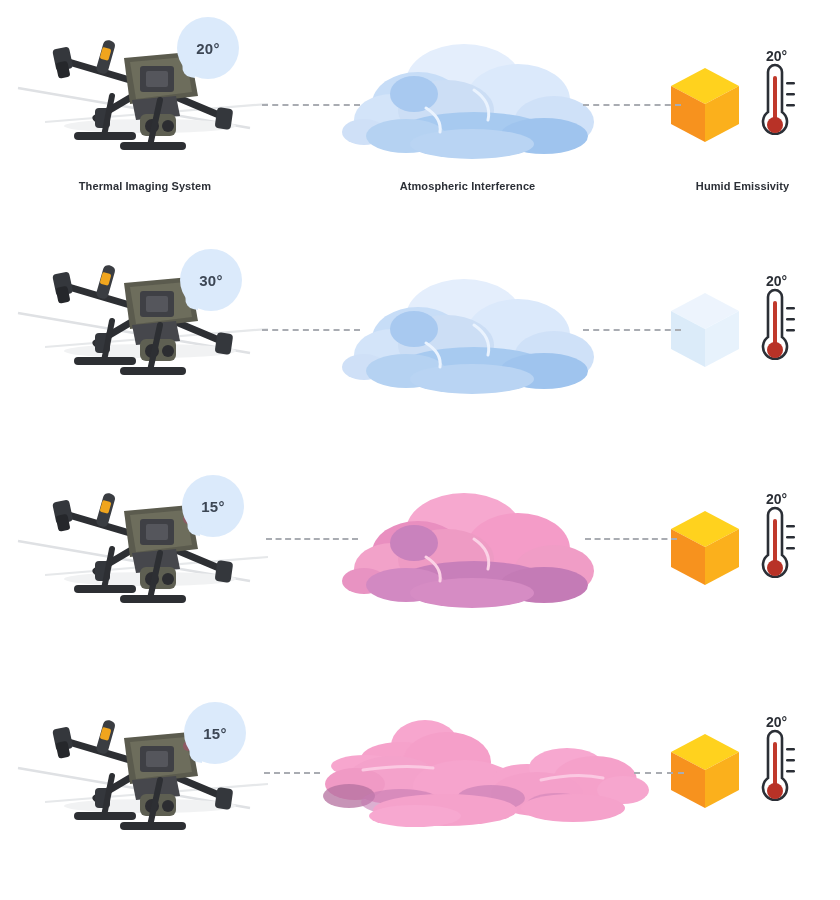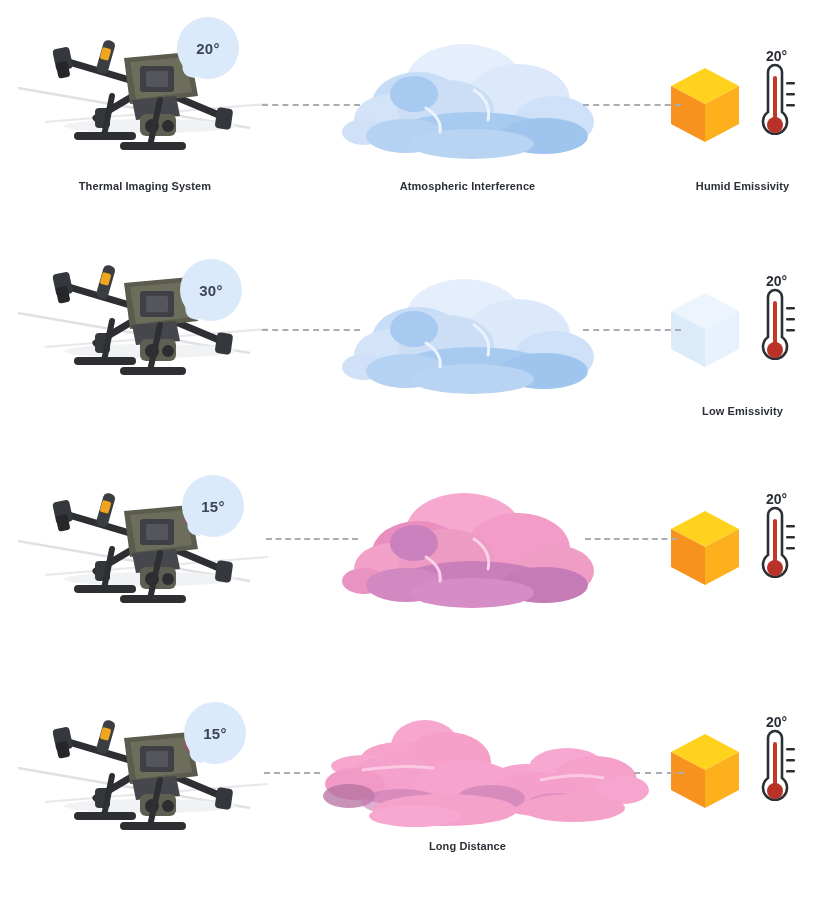--- a/index.html
+++ b/index.html
@@ -179,21 +179,21 @@
           <rect x="140" y="114" width="36" height="22" rx="6" fill="#5e5f52"></rect>
           <circle cx="152" cy="126" r="7" fill="#2c2d31"></circle>
           <circle cx="168" cy="126" r="6" fill="#2c2d31"></circle>
           <path d="M112 96 L104 136" stroke="#2d2f33" stroke-width="6" stroke-linecap="round" fill="none"></path>
           <path d="M160 100 L150 146" stroke="#2d2f33" stroke-width="6" stroke-linecap="round" fill="none"></path>
           <rect x="74" y="132" width="62" height="8" rx="4" fill="#2d2f33"></rect>
           <rect x="120" y="142" width="66" height="8" rx="4" fill="#2d2f33"></rect>
         </g>
       </svg>
 
-      <div class="bubble" style="left:180px; top:34px;">
+      <div class="bubble" style="left:180px; top:24px;">
         <span>30°</span>
       </div>
 
       <div class="caption" style="top:180px;"></div>
     </div>
 
     <div class="col-cloud">
       <svg width="290" height="150" viewBox="0 0 290 150" style="position:absolute;left:32px;top:34px;">
         <g>
           <ellipse cx="142" cy="58" rx="58" ry="38" fill="#e4eefc"></ellipse>
@@ -229,21 +229,20 @@
           <path d="M13 10 a7 7 0 0 1 14 0 v40 a12 12 0 1 1 -14 0 Z" fill="#ffffff" stroke="#2b2f36" stroke-width="2.6"></path>
           <rect x="18" y="14" width="4" height="44" rx="2" fill="#c0392b"></rect>
           <circle cx="20" cy="63" r="8" fill="#b83227"></circle>
           <rect x="31" y="20" width="9" height="2.4" rx="1.2" fill="#2b2f36"></rect>
           <rect x="31" y="31" width="9" height="2.4" rx="1.2" fill="#2b2f36"></rect>
           <rect x="31" y="42" width="9" height="2.4" rx="1.2" fill="#2b2f36"></rect>
         </g>
       </svg>
       <div class="therm-val" style="left:121px; top:48px;">20°</div>
 
-      <div class="caption" style="top:180px;">Low Emissivity</div>
     </div>
 
     <div class="dash" style="left:262px; top:104px; width:98px;"></div>
     <div class="dash" style="left:583px; top:104px; width:98px;"></div>
   </div>
 
   <div class="row row-3">
 
     <div class="col-drone">
       <svg width="290" height="170" viewBox="0 0 290 170">
@@ -391,21 +390,20 @@
           <ellipse cx="96" cy="92" rx="40" ry="13" fill="#c47cb2" opacity="0.6"></ellipse>
           <ellipse cx="186" cy="88" rx="34" ry="13" fill="#c77fb5" opacity="0.65"></ellipse>
           <ellipse cx="252" cy="94" rx="30" ry="11" fill="#c77fb5" opacity="0.5"></ellipse>
           <ellipse cx="140" cy="100" rx="72" ry="16" fill="#f5a2cb"></ellipse>
           <ellipse cx="268" cy="98" rx="52" ry="14" fill="#f5a2cb"></ellipse>
           <ellipse cx="110" cy="106" rx="46" ry="11" fill="#f7a8d0"></ellipse>
           <path d="M58 60 q40 -6 70 -2" stroke="#fbc9e2" stroke-width="3" fill="none" stroke-linecap="round"></path>
           <path d="M236 70 q36 -8 62 -2" stroke="#fbc9e2" stroke-width="3" fill="none" stroke-linecap="round"></path>
         </g>
       </svg>
-      <div class="caption" style="top:160px;">Long Distance</div>
     </div>
 
     <div class="col-target">
       <svg width="80" height="86" viewBox="0 0 80 86" style="position:absolute;left:20px;top:48px;">
         <g>
           <path d="M40 6 L74 24 L40 42 L6 24 Z" fill="#ffd21e"></path>
           <path d="M6 24 L40 42 L40 80 L6 62 Z" fill="#f7921e"></path>
           <path d="M74 24 L40 42 L40 80 L74 62 Z" fill="#fbb01c"></path>
         </g>
       </svg>

